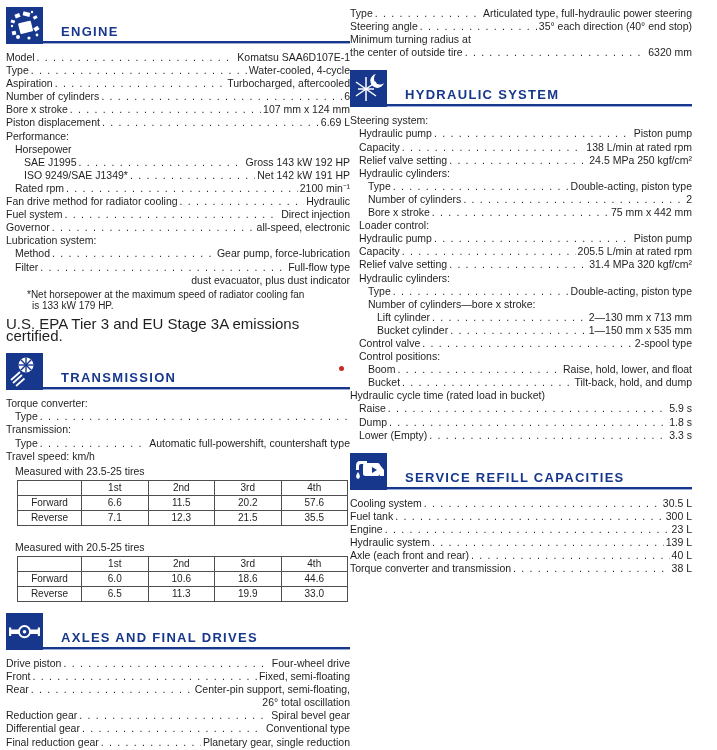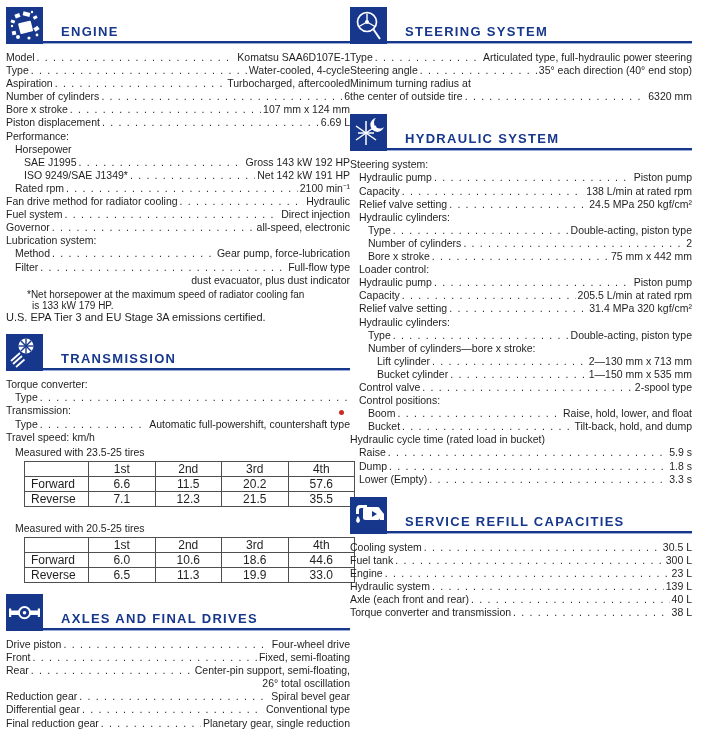--- a/index.html
+++ b/index.html
@@ -61,35 +61,35 @@
   .row.cont{justify-content:flex-end}
   .row.caption{margin:2px 0 1px}
 
   .marker{
     position:absolute;left:-11px;top:3px;width:5px;height:5px;border-radius:50%;
     background:var(--marker-red);
   }
 
   .speed-table{
     border-collapse:collapse;table-layout:fixed;
-    margin:2px 7px 2px 18px;width:calc(100% - 13px);
-    font-size:12px;line-height:12px;
+    margin:2px 7px 2px 11px;width:calc(100% - 13px);
+    font-size:10px;line-height:12px;
   }
   .speed-table th,.speed-table td{
     border:1px solid var(--table-border);
     font-weight:normal;text-align:center;padding:1px 6px;height:14px;
   }
   .speed-table th:first-child,.speed-table td:first-child{
-    text-align:left;width:64px;
+    text-align:center;width:64px;
   }
   .gap{height:11px}
 
   .note{font-size:10px;line-height:11.3px;margin-top:2px;padding-left:21px}
   .note .n2{padding-left:5px}
-  .note2{font-size:11px;line-height:12px;}
+  .note2{font-size:15px;line-height:12px;margin-top:7px}
 </style>
 </head>
 <body>
 
 <div class="page">
   <div class="col" id="col-0">
       <section class="section">
         <div class="sec-header">
           <div class="sec-icon">
             <svg viewBox="0 0 37 37">
@@ -353,34 +353,20 @@
           <div class="row ind0">
             <span class="lbl">Final reduction gear</span>
             <span class="leader"></span>
             <span class="val">Planetary gear, single reduction</span>
           </div>
         </div>
       </section>
     </div>
   <div class="col right" id="col-1">
       <section class="section">
-        <div class="sec-header">
-          <div class="sec-icon">
-            <svg viewBox="0 0 37 37" fill="none" stroke="#fff">
-              <circle cx="17" cy="15" r="9.5" stroke-width="1.7"></circle>
-              <circle cx="17" cy="15" r="2" fill="#fff" stroke="none"></circle>
-              <line x1="17" y1="15" x2="17" y2="6.5" stroke-width="1.4"></line>
-              <line x1="17" y1="15" x2="9" y2="19.5" stroke-width="1.4"></line>
-              <line x1="17" y1="15" x2="25" y2="19.5" stroke-width="1.4"></line>
-              <line x1="23.5" y1="22.5" x2="30" y2="32" stroke-width="2"></line>
-            </svg>
-          </div>
-          <div class="sec-title">STEERING SYSTEM</div>
-          <div class="sec-rule"></div>
-        </div>
         <div class="sec-body">
           <div class="row ind0">
             <span class="lbl">Type</span>
             <span class="leader"></span>
             <span class="val">Articulated type, full-hydraulic power steering</span>
           </div>
           <div class="row ind0">
             <span class="lbl">Steering angle</span>
             <span class="leader"></span>
             <span class="val">35° each direction (40° end stop)</span>

